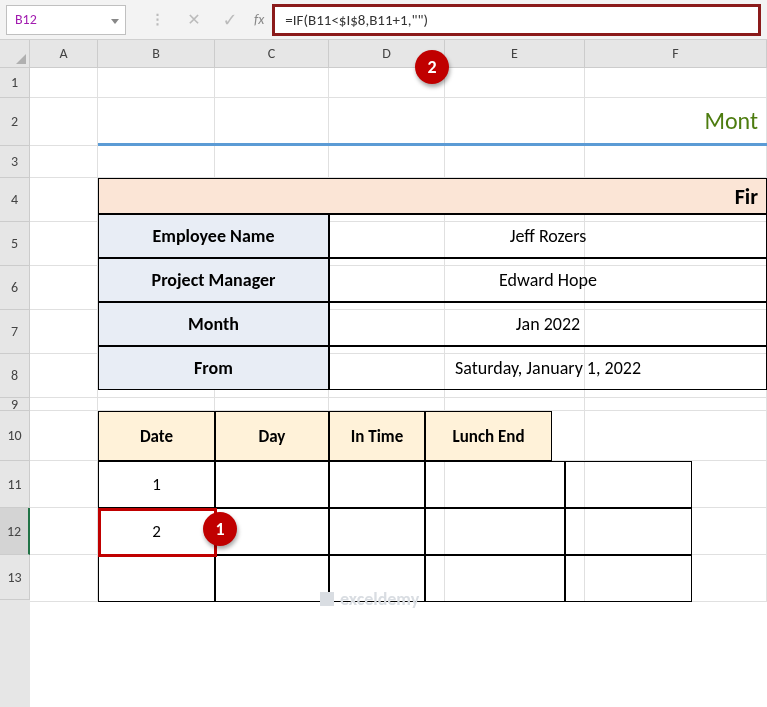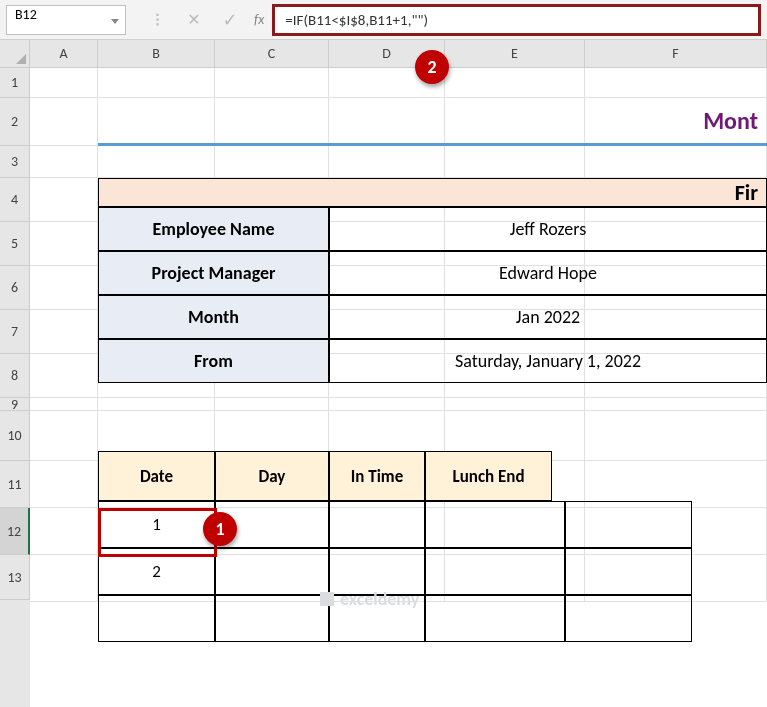--- a/index.html
+++ b/index.html
@@ -19,24 +19,24 @@
     background: #f3f3f3;
     padding: 4px 6px;
     gap: 4px;
   }
   .name-box {
     width: 120px;
     height: 30px;
     background: #fff;
     border: 1px solid #c0c0c0;
     display: flex;
-    align-items: flex-start;
+    align-items: center;
     padding: 0 8px;
     font-size: 14px;
-    color: #000000;
+    color: #a21caf;
     position: relative;
   }
   .name-box::after {
     content: "";
     position: absolute;
     right: 6px;
     top: 13px;
     border-left: 4px solid transparent;
     border-right: 4px solid transparent;
     border-top: 5px solid #888;
@@ -158,22 +158,22 @@
     position: absolute;
     left: 68px;
     top: 30px;
     width: 670px;
     height: 48px;
     border-bottom: 3px solid #5b9bd5;
     display: flex;
     align-items: center;
     justify-content: flex-end;
     padding-right: 10px;
-    color: #701a75;
-    font-weight: bold;
+    color: #4d7c0f;
+    font-weight: normal;
     font-size: 24px;
     overflow: hidden;
   }
 
   
   .info-table {
     position: absolute;
     left: 68px;
     top: 110px;
     width: 669px;
@@ -205,21 +205,20 @@
     font-size: 22px;
     justify-content: flex-end;
     padding-right: 8px;
   }
 
   
   .ts-table {
     position: absolute;
     left: 68px;
     top: 343px;
-    margin-top: 40px;
   }
   .tsh { display: flex; height: 50px; }
   .tsh div, .tsr div {
     border: 1.5px solid #000;
     display: flex;
     align-items: center;
     justify-content: center;
     font-size: 17px;
   }
   .tsh div { background: #fff2d9; font-weight: bold; }
@@ -421,21 +420,21 @@
         <div class="cell cD"></div>
         <div class="cell cE"></div>
         <div class="cell cF"></div>
       </div>
 
     <div class="title-strip">
       <span>Mont</span>
     </div>
 
     <div class="info-table">
-      <div class="ir head" style="height:29px">
+      <div class="ir head" style="height:36px">
         <div class="val full">
             <span>Fir</span>
           </div>
       </div>
       <div class="ir">
         <div class="lab">Employee Name</div>
         <div class="val">Jeff Rozers</div>
       </div>
       <div class="ir">
         <div class="lab">Project Manager</div>

